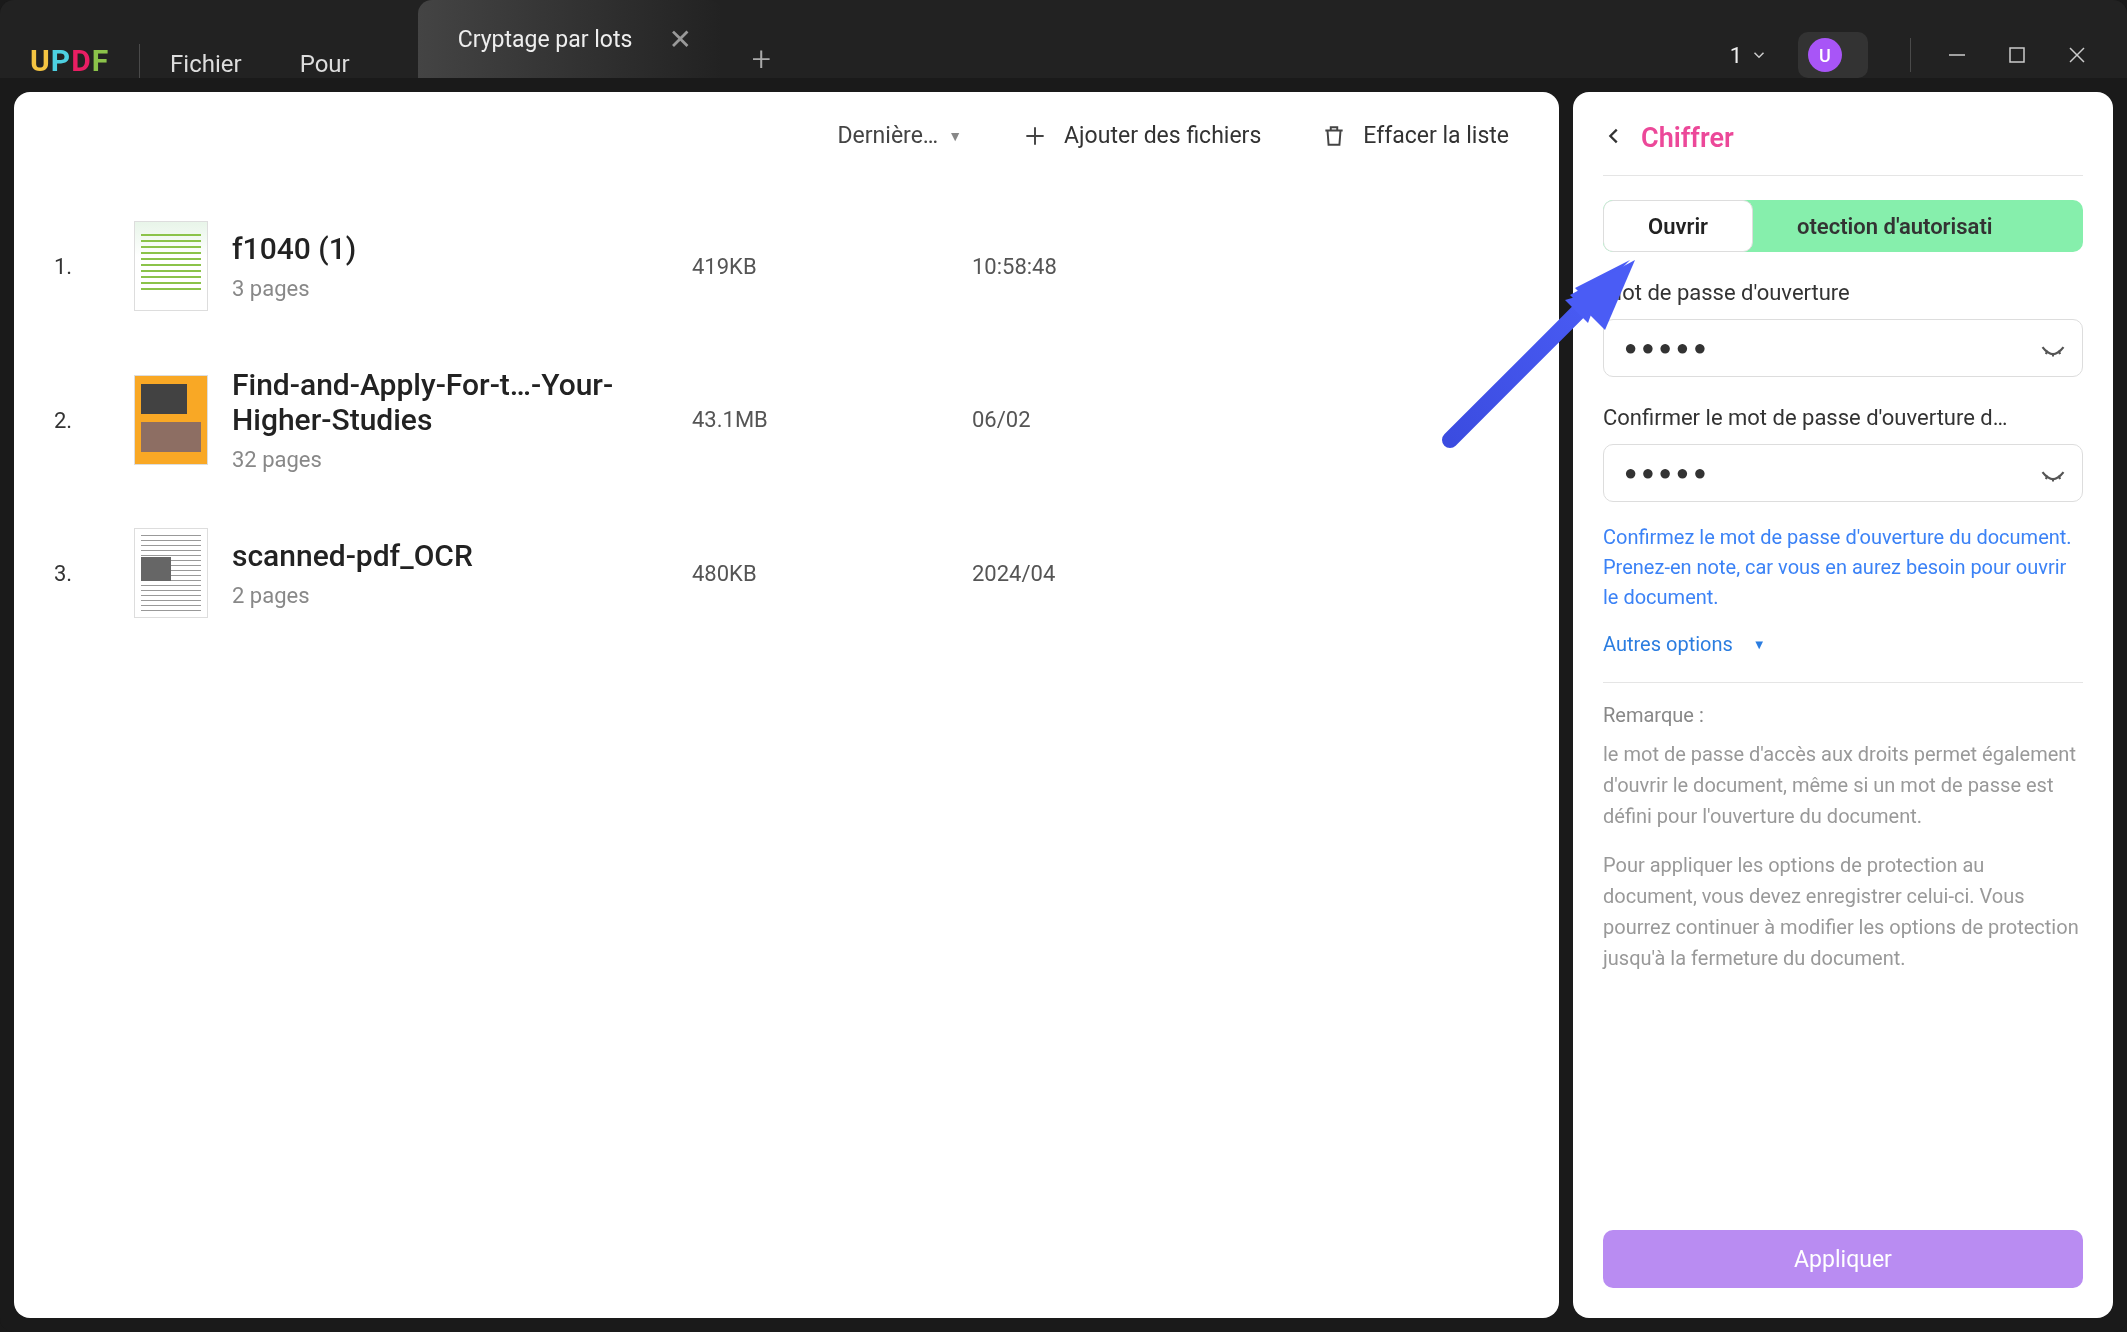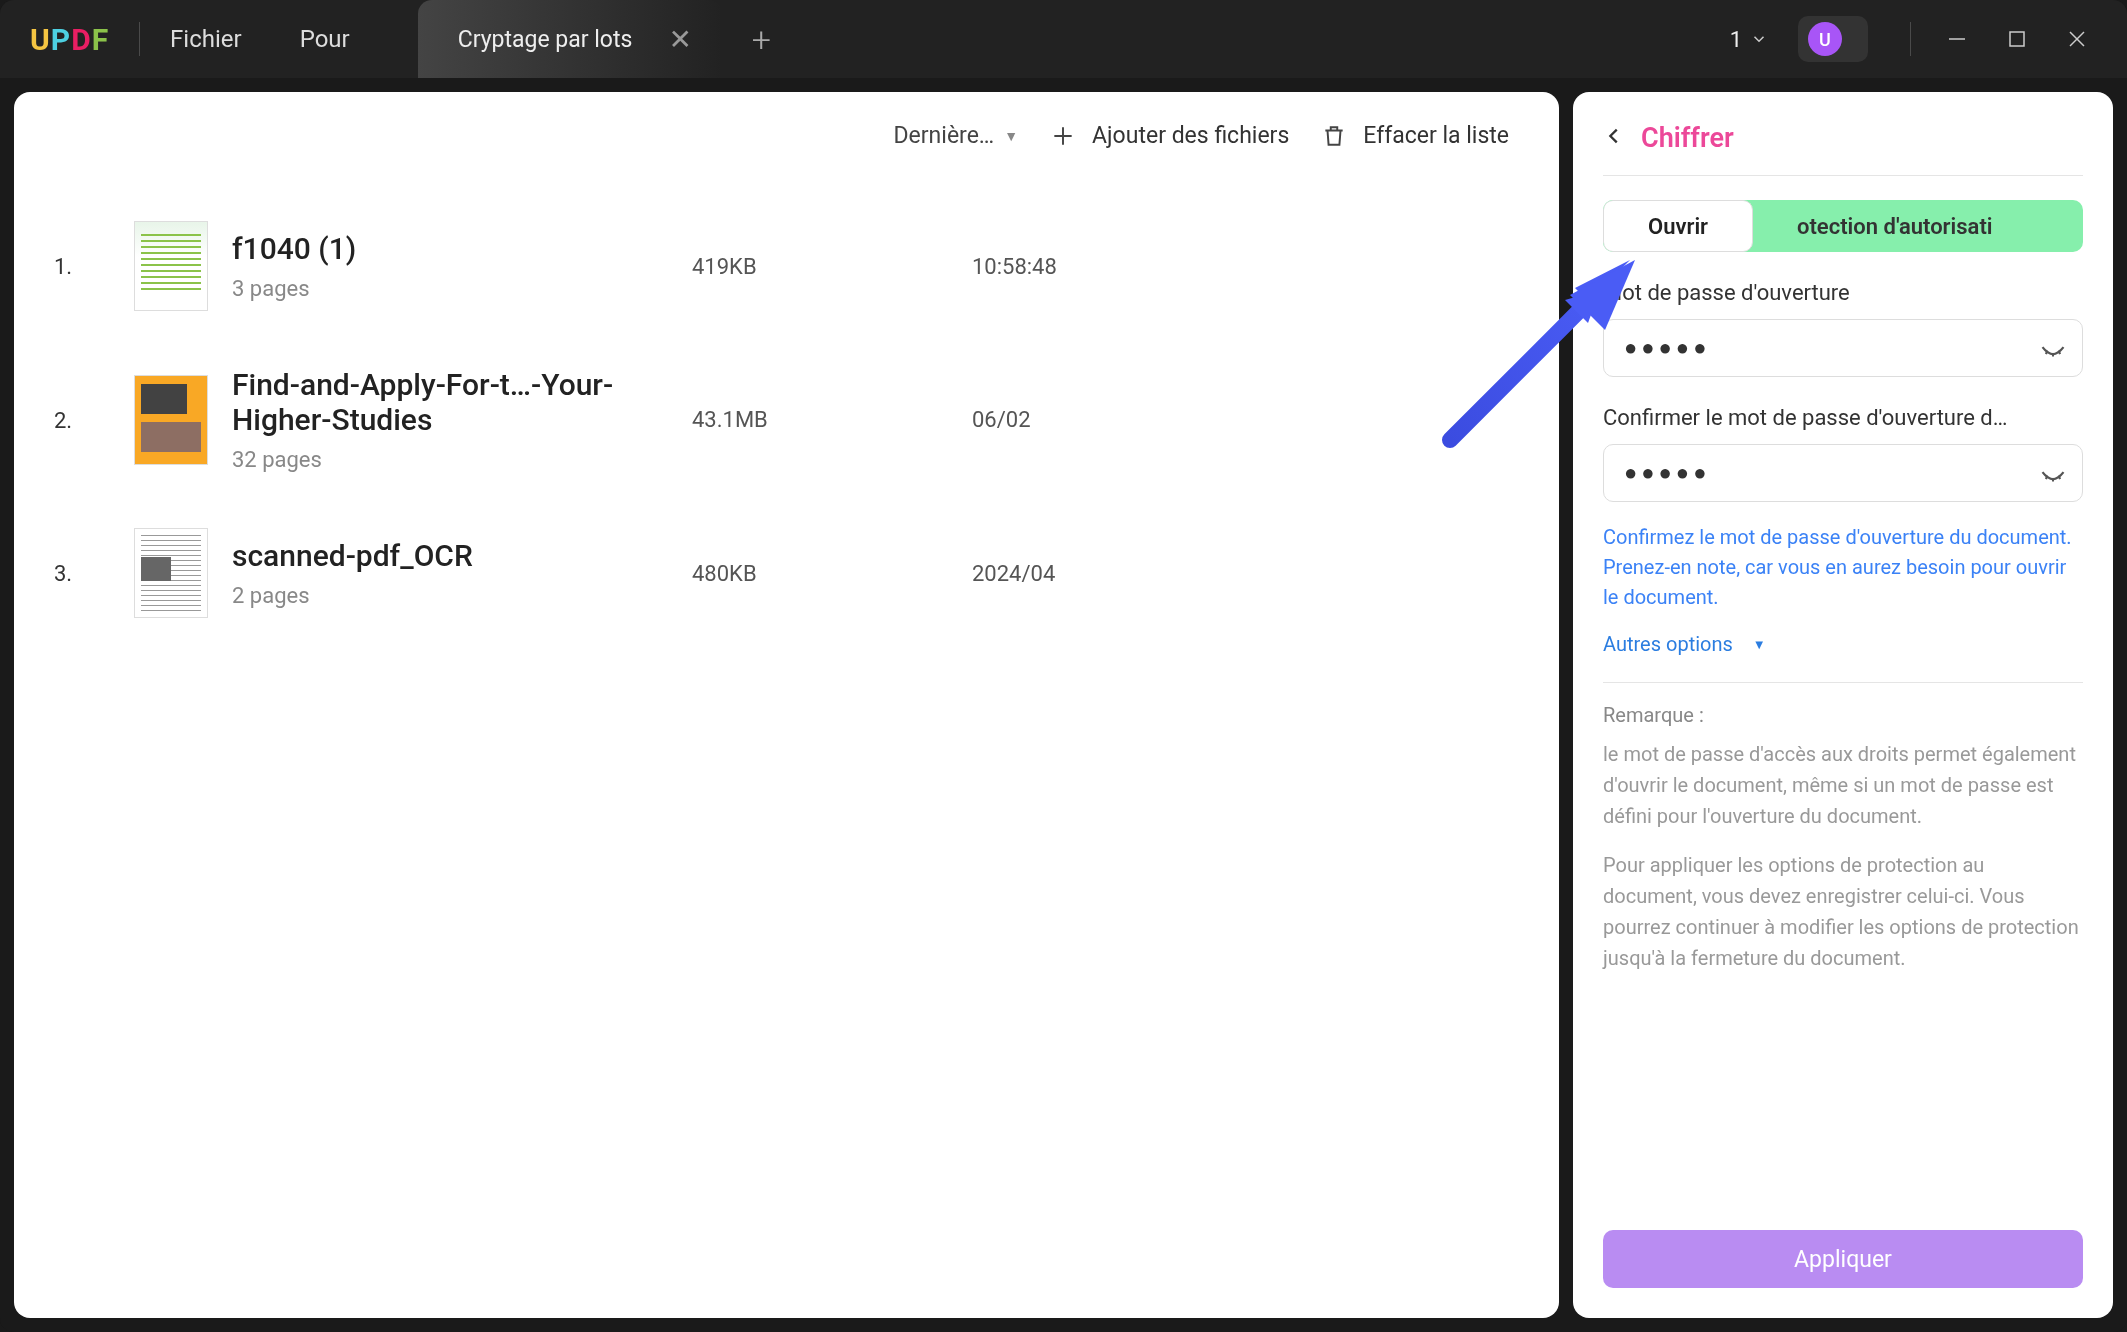--- a/index.html
+++ b/index.html
@@ -1,40 +1,40 @@
 <!DOCTYPE html>
 <html><head>
 <meta charset="utf-8">
 <style>
 * { margin:0; padding:0; box-sizing:border-box; font-family:-apple-system,BlinkMacSystemFont,"Segoe UI",Roboto,sans-serif; }
 body { background:#1a1a1a; width:2127px; height:1332px; overflow:hidden; position:relative; }
 .window { width:2127px; height:1332px; background:#1a1a1a; display:flex; flex-direction:column; border-radius:14px; overflow:hidden; }
 
-.titlebar { height:78px; background:#222222; display:flex; align-items:center; padding:0 12px; position:relative; }
+.titlebar { height:78px; background:#222222; display:flex; align-items:flex-end; padding:0 12px; position:relative; }
 .logo { font-size:30px; font-weight:700; letter-spacing:1px; margin-left:18px; }
 .logo .l1{color:#f5c542;} .logo .l2{color:#4dd0e1;} .logo .l3{color:#e91e63;} .logo .l4{color:#8bc34a;}
 .vdiv { width:1px; height:34px; background:#4a4a4a; margin:0 30px; }
 .menu-item { color:#ddd; font-size:24px; margin-right:58px; cursor:pointer; }
 .tab { display:flex; align-items:center; height:78px; background:linear-gradient(to right,#444 0%,#333 50%,#222 100%); padding:0 30px 0 40px; border-top-left-radius:14px; border-top-right-radius:14px; margin-left:10px; position:relative; }
 .tab-label { color:#eee; font-size:23px; margin-right:36px; }
 .tab-close { color:#999; font-size:28px; cursor:pointer; }
 .tab-add { color:#aaa; font-size:34px; font-weight:300; margin-left:30px; cursor:pointer; }
 .titlebar-right { position:absolute; right:20px; display:flex; align-items:center; gap:0; }
 .count-badge { color:#eee; font-size:22px; display:flex; align-items:center; gap:8px; margin-right:30px; }
 .count-badge svg { width:18px; height:18px; }
 .avatar { width:34px; height:34px; border-radius:50%; background:#a855f7; color:#fff; display:flex; align-items:center; justify-content:center; font-size:18px; font-weight:500; margin-right:16px; }
 .avatar-wrap { background:#333; padding:6px 10px; border-radius:10px; margin-right:26px; }
 .win-btn { width:60px; height:40px; display:flex; align-items:center; justify-content:center; color:#ccc; cursor:pointer; }
 .win-btn svg { stroke:#ccc; stroke-width:1.5; fill:none; }
 
 .content { flex:1; background:#1a1a1a; padding:14px; display:flex; gap:0; overflow:hidden; }
 .main-panel { flex:1; background:#fff; border-radius:16px; padding:30px 0 0 0; display:flex; flex-direction:column; overflow:hidden; }
 .side-panel { width:540px; background:#fff; border-radius:16px; margin-left:14px; display:flex; flex-direction:column; overflow:hidden; position:relative; }
 
-.toolbar { display:flex; align-items:center; justify-content:flex-end; padding:0 50px 24px 0; gap:32px; }
+.toolbar { display:flex; align-items:center; justify-content:flex-end; padding:0 50px 24px 0; gap:60px; }
 .sort-drop { color:#444; font-size:23px; display:flex; align-items:center; gap:10px; cursor:pointer; }
 .sort-drop .tri { color:#888; font-size:14px; }
 .tool-btn { display:flex; align-items:center; gap:16px; font-size:23px; color:#333; cursor:pointer; }
 .tool-btn svg { width:26px; height:26px; stroke:#444; stroke-width:1.8; fill:none; }
 
 .file-list { padding:20px 40px 0 120px; }
 .file-row { display:flex; align-items:center; padding:28px 0; position:relative; }
 .file-idx { position:absolute; left:-80px; top:50%; transform:translateY(-50%); font-size:22px; color:#333; }
 .thumb { width:74px; height:90px; background:#f0f0f0; border:1px solid #ddd; margin-right:24px; flex-shrink:0; position:relative; overflow:hidden; }
 .thumb.t1 { background:linear-gradient(180deg,#e8f5e9 0%,#fff 40%); }

